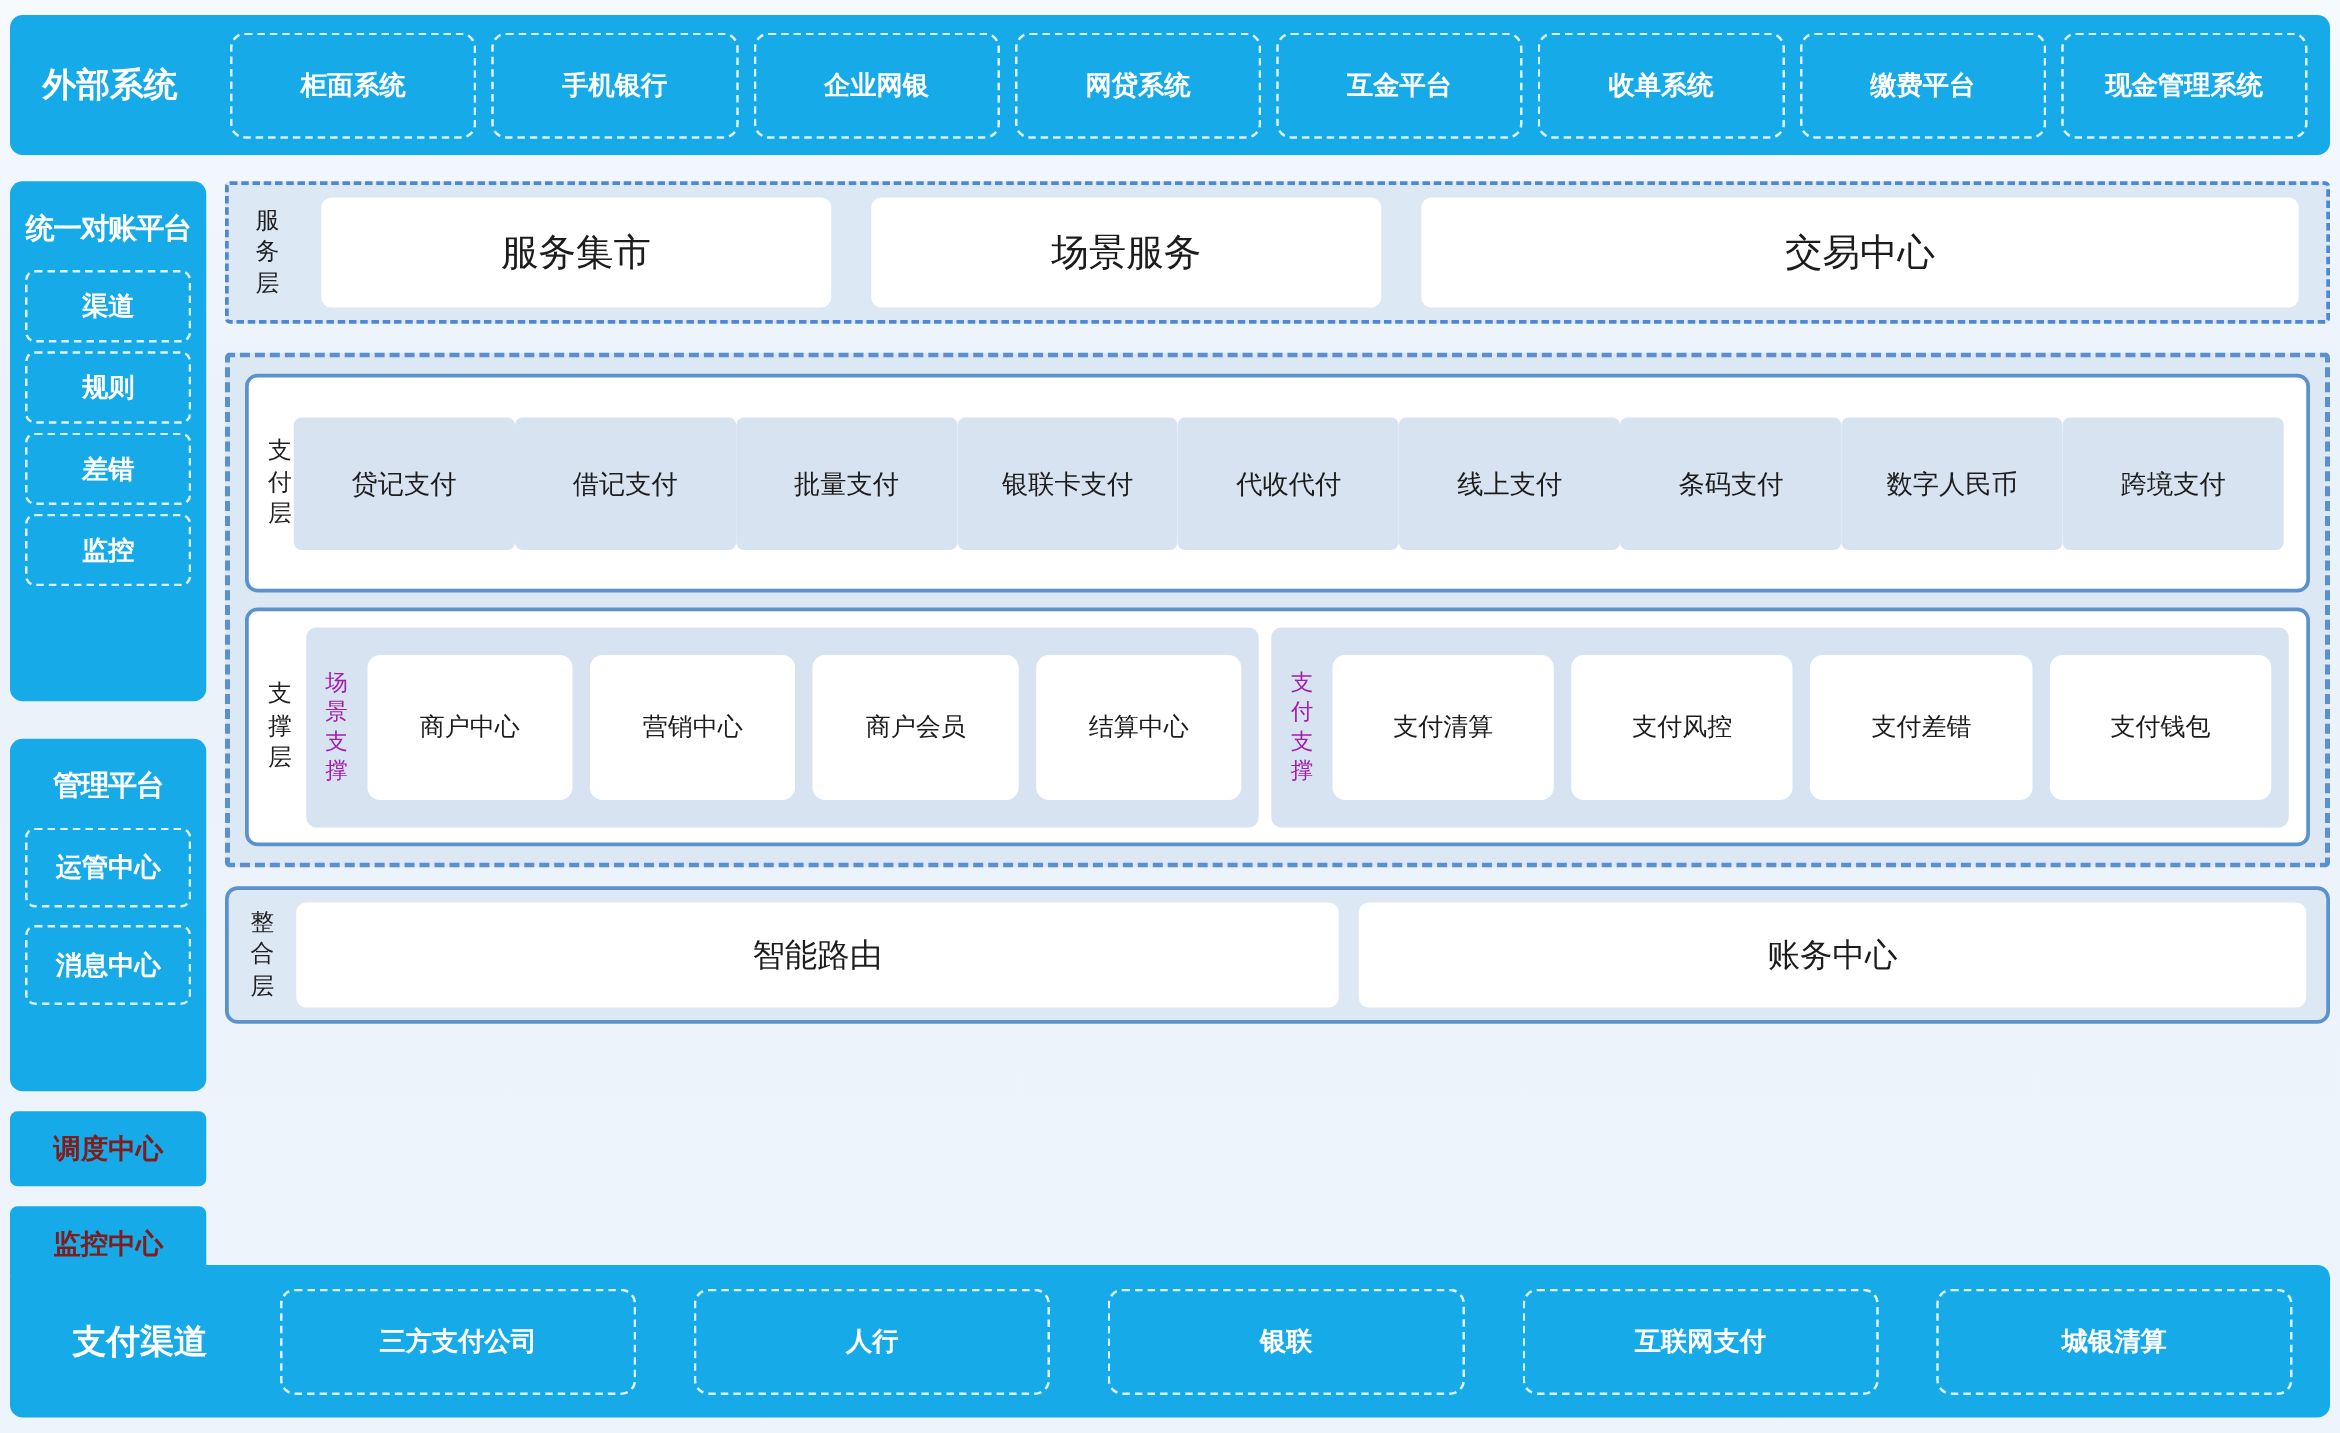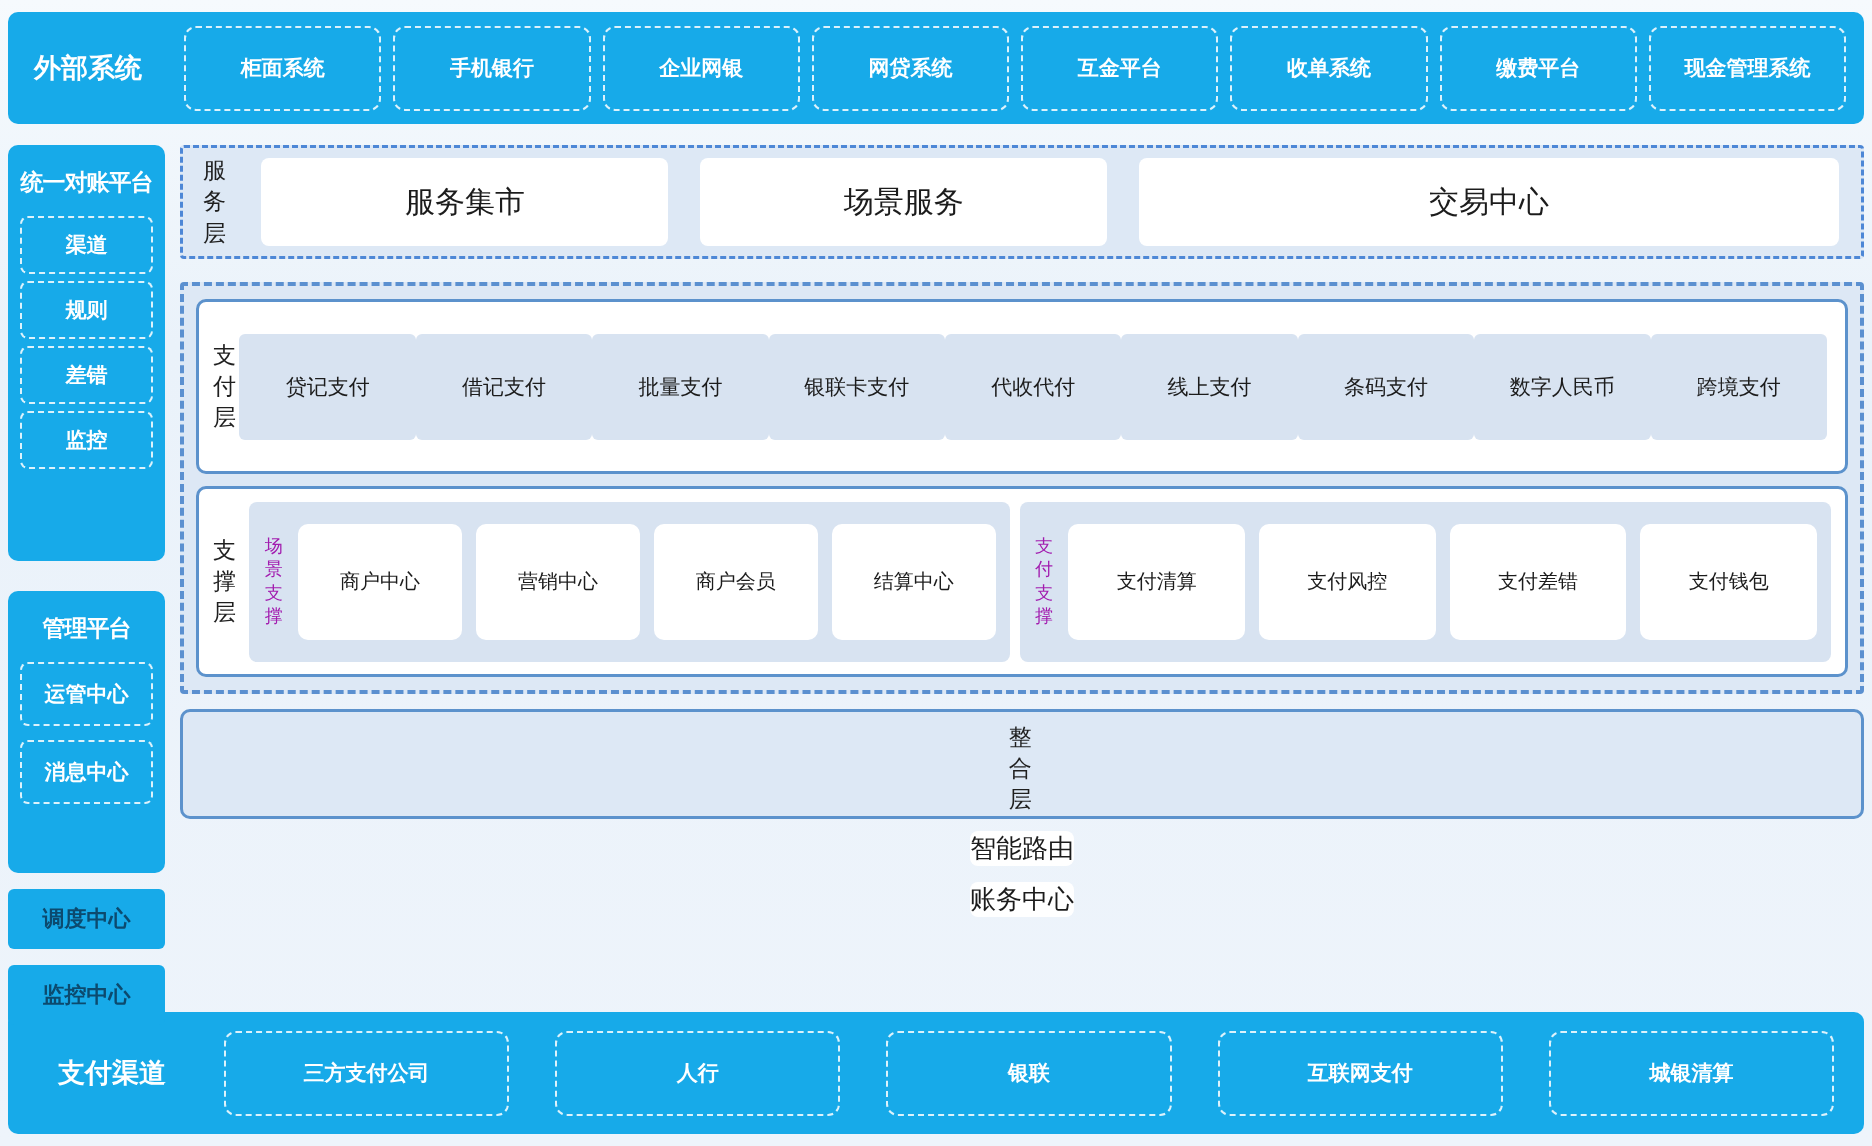--- a/index.html
+++ b/index.html
@@ -37,27 +37,27 @@
   .side-panel-1 { height:416px; margin-bottom:30px; }
   .side-panel-2 { height:282px; margin-bottom:16px; }
   .side-title { color:#fff; font-weight:bold; font-size:23px; text-align:center;
                 letter-spacing:-1px; white-space:nowrap; margin:8px 0 18px 0; }
   .side-item { border:2px dashed rgba(255,255,255,.85); border-radius:8px; height:58px;
                margin-bottom:7px; display:flex; align-items:center; justify-content:center;
                color:#fff; font-size:21px; font-weight:600; }
   .side-panel-2 .side-item { height:64px; margin-bottom:14px; }
   .side-solid { background:#17aae9; border-radius:6px; height:60px; margin-bottom:16px;
                 display:flex; align-items:center; justify-content:center;
-                color:#0c4a6e; font-size:22px; font-weight:600; }
+                color:#7f1d1d; font-size:22px; font-weight:600; }
 
   
   .main { flex:1; display:flex; flex-direction:column; min-width:0; }
 
-  .v-label { width:1.15em; word-break:break-all; line-height:1.35; 
-             font-size:23px; color:#1f1f1f; flex:0 0 auto; align-self:center; }
+  .v-label { width:1.15em; word-break:break-all; line-height:1.35; text-align:center;
+             font-size:19px; color:#1f1f1f; flex:0 0 auto; align-self:center; }
   .v-label-sm { width:1.15em; word-break:break-all; line-height:1.3; text-align:center;
                 font-size:18px; color:#a21caf; flex:0 0 auto; align-self:center; }
 
   .service-layer { height:114px; margin-bottom:23px; background:#dde8f5;
                    border:3px dashed #4d87d6; border-radius:4px;
                    display:flex; align-items:center; gap:32px; padding:10px 22px 10px 20px; }
   .service-box { background:#fff; border-radius:8px; height:88px;
                  display:flex; align-items:center; justify-content:center;
                  font-size:30px; color:#1c1c1c; }
   .service-box.b0 { flex:1; }
@@ -77,21 +77,21 @@
   .sub-panel { background:#d8e3f1; border-radius:8px; height:160px;
                display:flex; align-items:center; gap:14px; padding:8px 14px; }
   .sub-panel.g0 { flex:1; }
   .sub-panel.g1 { flex:1.07; }
   .sub-box { flex:1; background:#fff; border-radius:10px; height:116px;
              display:flex; align-items:center; justify-content:center;
              font-size:20px; color:#1c1c1c; white-space:nowrap; }
 
   .integration-layer { height:110px; background:#dde8f5; border:3px solid #5c92cc;
                        border-radius:10px; display:flex; align-items:center; gap:16px;
-                       padding:10px 16px 10px 16px;flex-direction:column; }
+                       padding:10px 16px 10px 16px; }
   .int-box { background:#fff; border-radius:8px; height:84px;
              display:flex; align-items:center; justify-content:center;
              font-size:26px; color:#1c1c1c; }
   .int-box.b0 { flex:1.1; }
   .int-box.b1 { flex:1; }
 </style>
 </head>
 <body>
 
 <div class="page">

